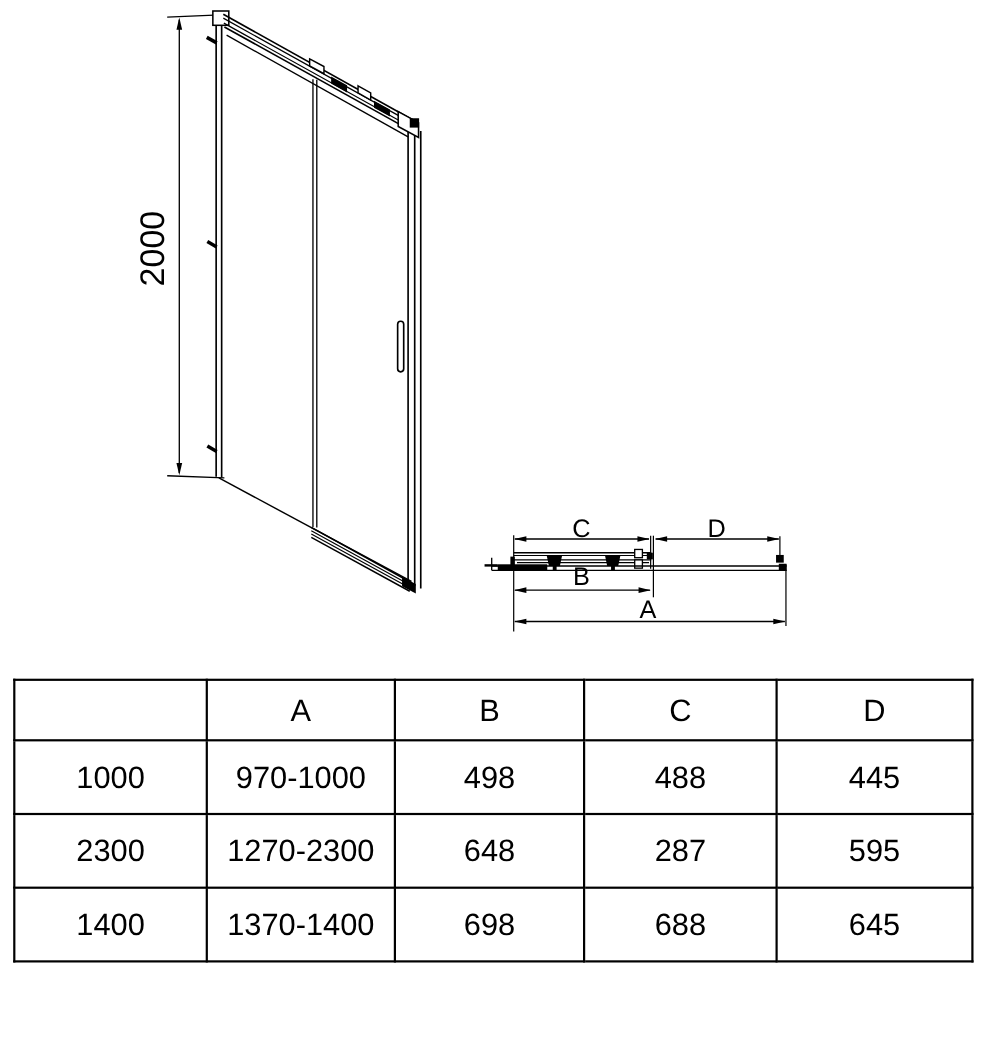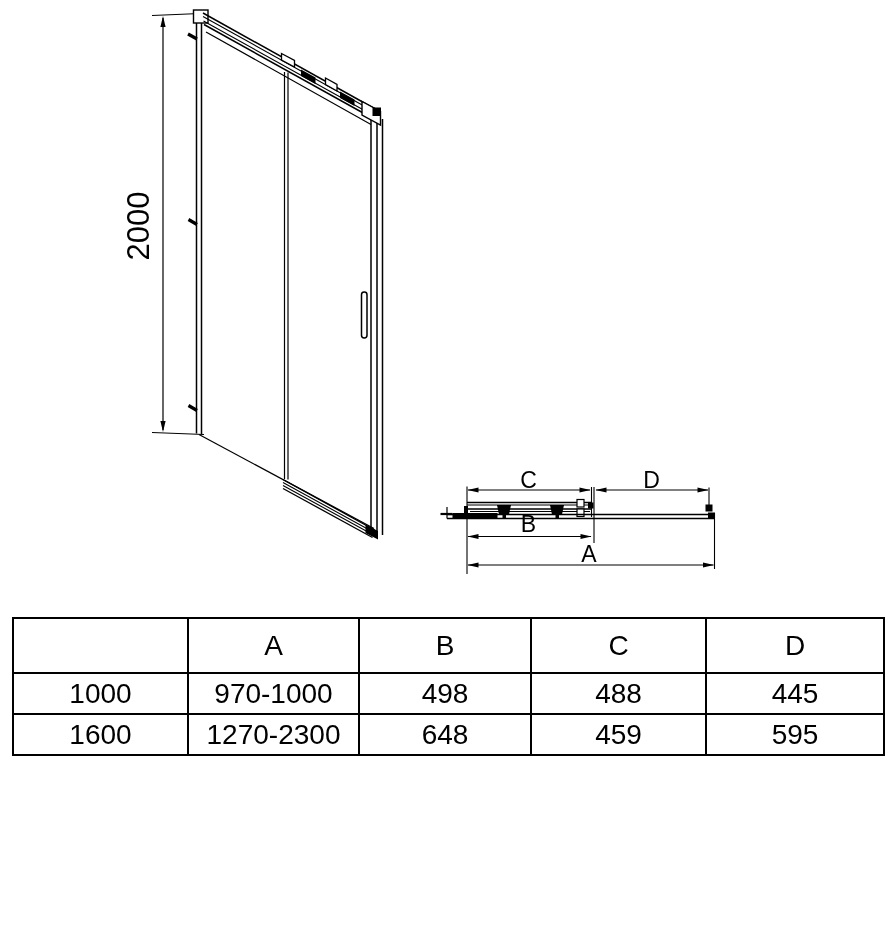--- a/index.html
+++ b/index.html
@@ -29,21 +29,21 @@
   table.dims-table th, table.dims-table td {
     border: 2px solid #000;
     text-align: center;
     vertical-align: middle;
     padding: 0;
     font-size: 28px;
     font-weight: 400;
     color: #000;
     font-family: "Liberation Sans", sans-serif;
   }
-  table.dims-table tr { height: 41px; }
+  table.dims-table tr { height: 67px; }
   table.dims-table tr.hdr { height: 55px; }
 </style>
 </head>
 <body>
 
 <div class="canvas">
 
   <svg class="drawing" width="893" height="610" viewBox="0 0 893 610">
 
     <g>
@@ -184,21 +184,28 @@
         <th>D</th>
       </tr>
       <tr>
         <td>1000</td>
         <td>970-1000</td>
         <td>498</td>
         <td>488</td>
         <td>445</td>
       </tr>
       <tr>
-        <td>1600</td>
+        <td>2300</td>
         <td>1270-2300</td>
         <td>648</td>
-        <td>459</td>
+        <td>287</td>
         <td>595</td>
+      </tr>
+      <tr>
+        <td>1400</td>
+        <td>1370-1400</td>
+        <td>698</td>
+        <td>688</td>
+        <td>645</td>
       </tr>
     </tbody>
   </table>
 </div>
 
 </body></html>

